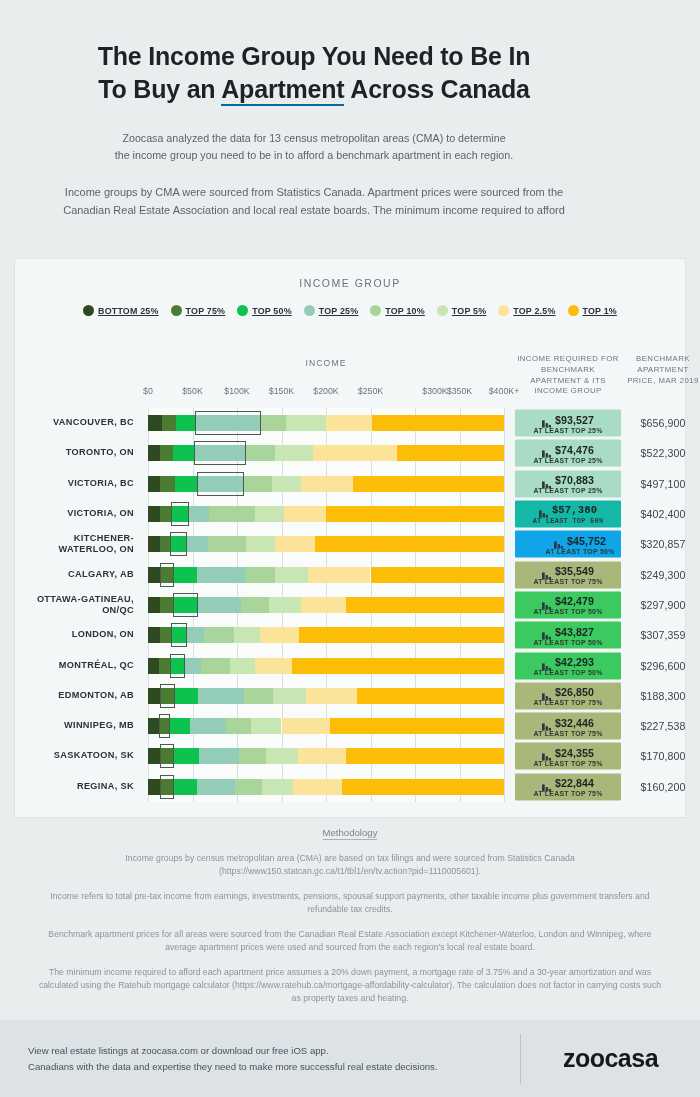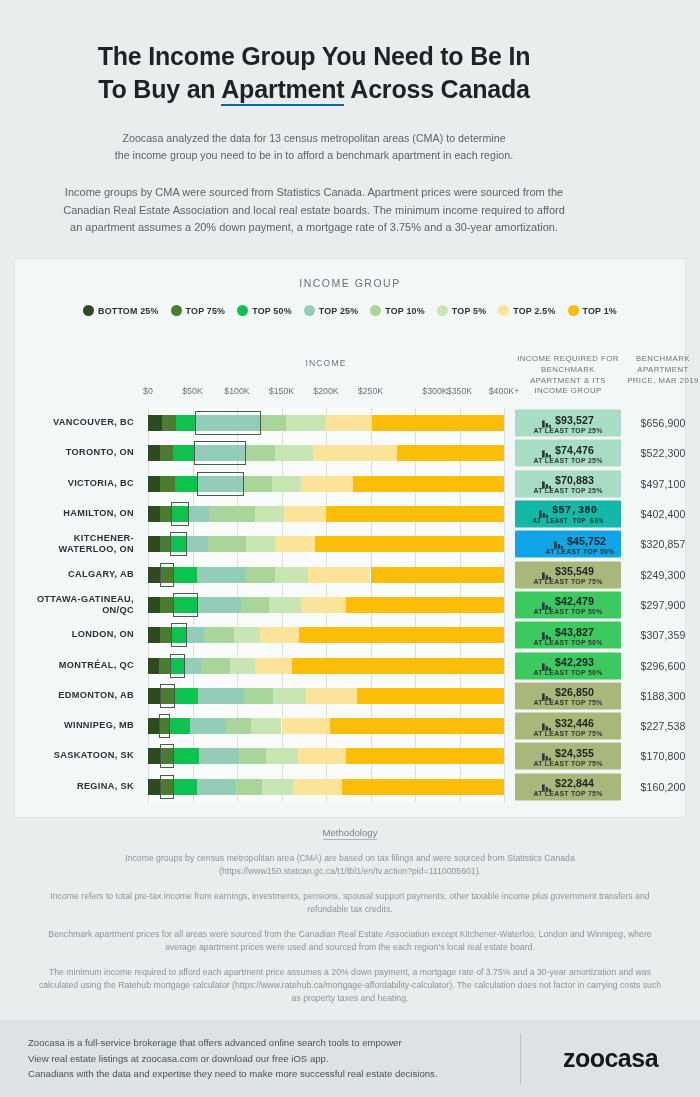--- a/index.html
+++ b/index.html
@@ -28,21 +28,21 @@
   .panel {
     position: absolute; left: 14px; top: 258px;
     width: 672px; height: 560px;
     background: #f4f7f7;
     border: 1px solid #dfe4e5;
   }
   .legend-title { text-align: center; font-size: 10.5px; letter-spacing: 1.5px; color: #6a7478; padding-top: 18px; }
   .legend-row { display: flex; justify-content: center; align-items: center; gap: 12px; margin-top: 16px; padding: 0 6px; }
   .legend-item { display: flex; align-items: center; gap: 4px; }
   .legend-dot { width: 11px; height: 11px; border-radius: 50%; display: block; }
-  .legend-label { font-size: 8.9px; font-weight: 700; letter-spacing: 0.2px; color: #2b3336; white-space: nowrap; }
+  .legend-label { font-size: 8.9px; font-weight: 700; letter-spacing: 0.2px; color: #2b3336; white-space: nowrap; text-decoration: underline; }
 
   
   .chart { position: absolute; left: 14px; top: 350px; width: 672px; }
   .col-headers { position: relative; height: 58px; }
   .hdr-income {
     position: absolute; left: 134px; width: 356px; top: 8px;
     text-align: center; font-size: 8.6px; letter-spacing: 1.1px; color: #6a7478;
   }
   .hdr-required {
     position: absolute; left: 501px; width: 106px; top: 4px;
@@ -107,21 +107,20 @@
   </div>
 
   <div class="intro">
     <p>Zoocasa analyzed the data for 13 census metropolitan areas (CMA) to determine</p>
     <p>the income group you need to be in to afford a benchmark apartment in each region.</p>
   </div>
 
   <div class="sources">
     <p>Income groups by CMA were sourced from Statistics Canada. Apartment prices were sourced from the</p>
     <p>Canadian Real Estate Association and local real estate boards. The minimum income required to afford</p>
-    <p>an apartment assumes a 20% down payment, a mortgage rate of 3.75% and a 30-year amortization.</p>
   </div>
 
   <div class="panel">
     <div class="legend-title">INCOME GROUP</div>
     <div class="legend-row" id="legend-row">
         <div class="legend-item">
           <span class="legend-dot" style="background: rgb(45, 74, 32);"></span>
           <span class="legend-label">BOTTOM 25%</span>
         </div>
         <div class="legend-item">
@@ -285,21 +284,21 @@
           <div class="row-stripe"></div>
           <div class="gridline" style="left: 134px; height: 100%;"></div>
           <div class="gridline" style="left: 178.5px; height: 100%;"></div>
           <div class="gridline" style="left: 223px; height: 100%;"></div>
           <div class="gridline" style="left: 267.5px; height: 100%;"></div>
           <div class="gridline" style="left: 312px; height: 100%;"></div>
           <div class="gridline" style="left: 356.5px; height: 100%;"></div>
           <div class="gridline" style="left: 401px; height: 100%;"></div>
           <div class="gridline" style="left: 445.5px; height: 100%;"></div>
           <div class="gridline" style="left: 490px; height: 100%;"></div>
-          <div class="city">HAMILTON, ON</div>
+          <div class="city">VICTORIA, ON</div>
           <div class="bar" style="left: 134px; width: 356px;">
             <div class="seg" style="left: 0px; width: 11.57px; background: rgb(45, 74, 32);"></div>
             <div class="seg" style="left: 11.57px; width: 11.57px; background: rgb(76, 124, 50);"></div>
             <div class="seg" style="left: 23.14px; width: 17.8px; background: rgb(14, 194, 79);"></div>
             <div class="seg" style="left: 40.94px; width: 19.58px; background: rgb(147, 204, 183);"></div>
             <div class="seg" style="left: 60.52px; width: 46.28px; background: rgb(169, 212, 154);"></div>
             <div class="seg" style="left: 106.8px; width: 29.37px; background: rgb(200, 230, 180);"></div>
             <div class="seg" style="left: 136.17px; width: 41.83px; background: rgb(251, 227, 154);"></div>
             <div class="seg" style="left: 178px; width: 178px; background: rgb(251, 189, 8);"></div>
             <div class="hl-box" style="left: 23.14px; width: 17.8px;"></div>
@@ -653,21 +652,20 @@
   <div class="method">
     <div class="method-title">Methodology</div>
     <p>Income groups by census metropolitan area (CMA) are based on tax filings and were sourced from Statistics Canada (https://www150.statcan.gc.ca/t1/tbl1/en/tv.action?pid=1110005601).</p>
     <p>Income refers to total pre-tax income from earnings, investments, pensions, spousal support payments, other taxable income plus government transfers and refundable tax credits.</p>
     <p>Benchmark apartment prices for all areas were sourced from the Canadian Real Estate Association except Kitchener-Waterloo, London and Winnipeg, where average apartment prices were used and sourced from the each region's local real estate board.</p>
     <p>The minimum income required to afford each apartment price assumes a 20% down payment, a mortgage rate of 3.75% and a 30-year amortization and was calculated using the Ratehub mortgage calculator (https://www.ratehub.ca/mortgage-affordability-calculator). The calculation does not factor in carrying costs such as property taxes and heating.</p>
   </div>
 
   <div class="footer">
     <div class="footer-text">
-      <div>Zoocasa is a full-service brokerage that offers advanced online search tools to empower</div>
       <div>View real estate listings at zoocasa.com or download our free iOS app.</div>
       <div>Canadians with the data and expertise they need to make more successful real estate decisions.</div>
     </div>
     <div class="footer-div"></div>
     <div class="footer-logo">zoocasa</div>
   </div>
 
 </div>
 
 </body></html>

